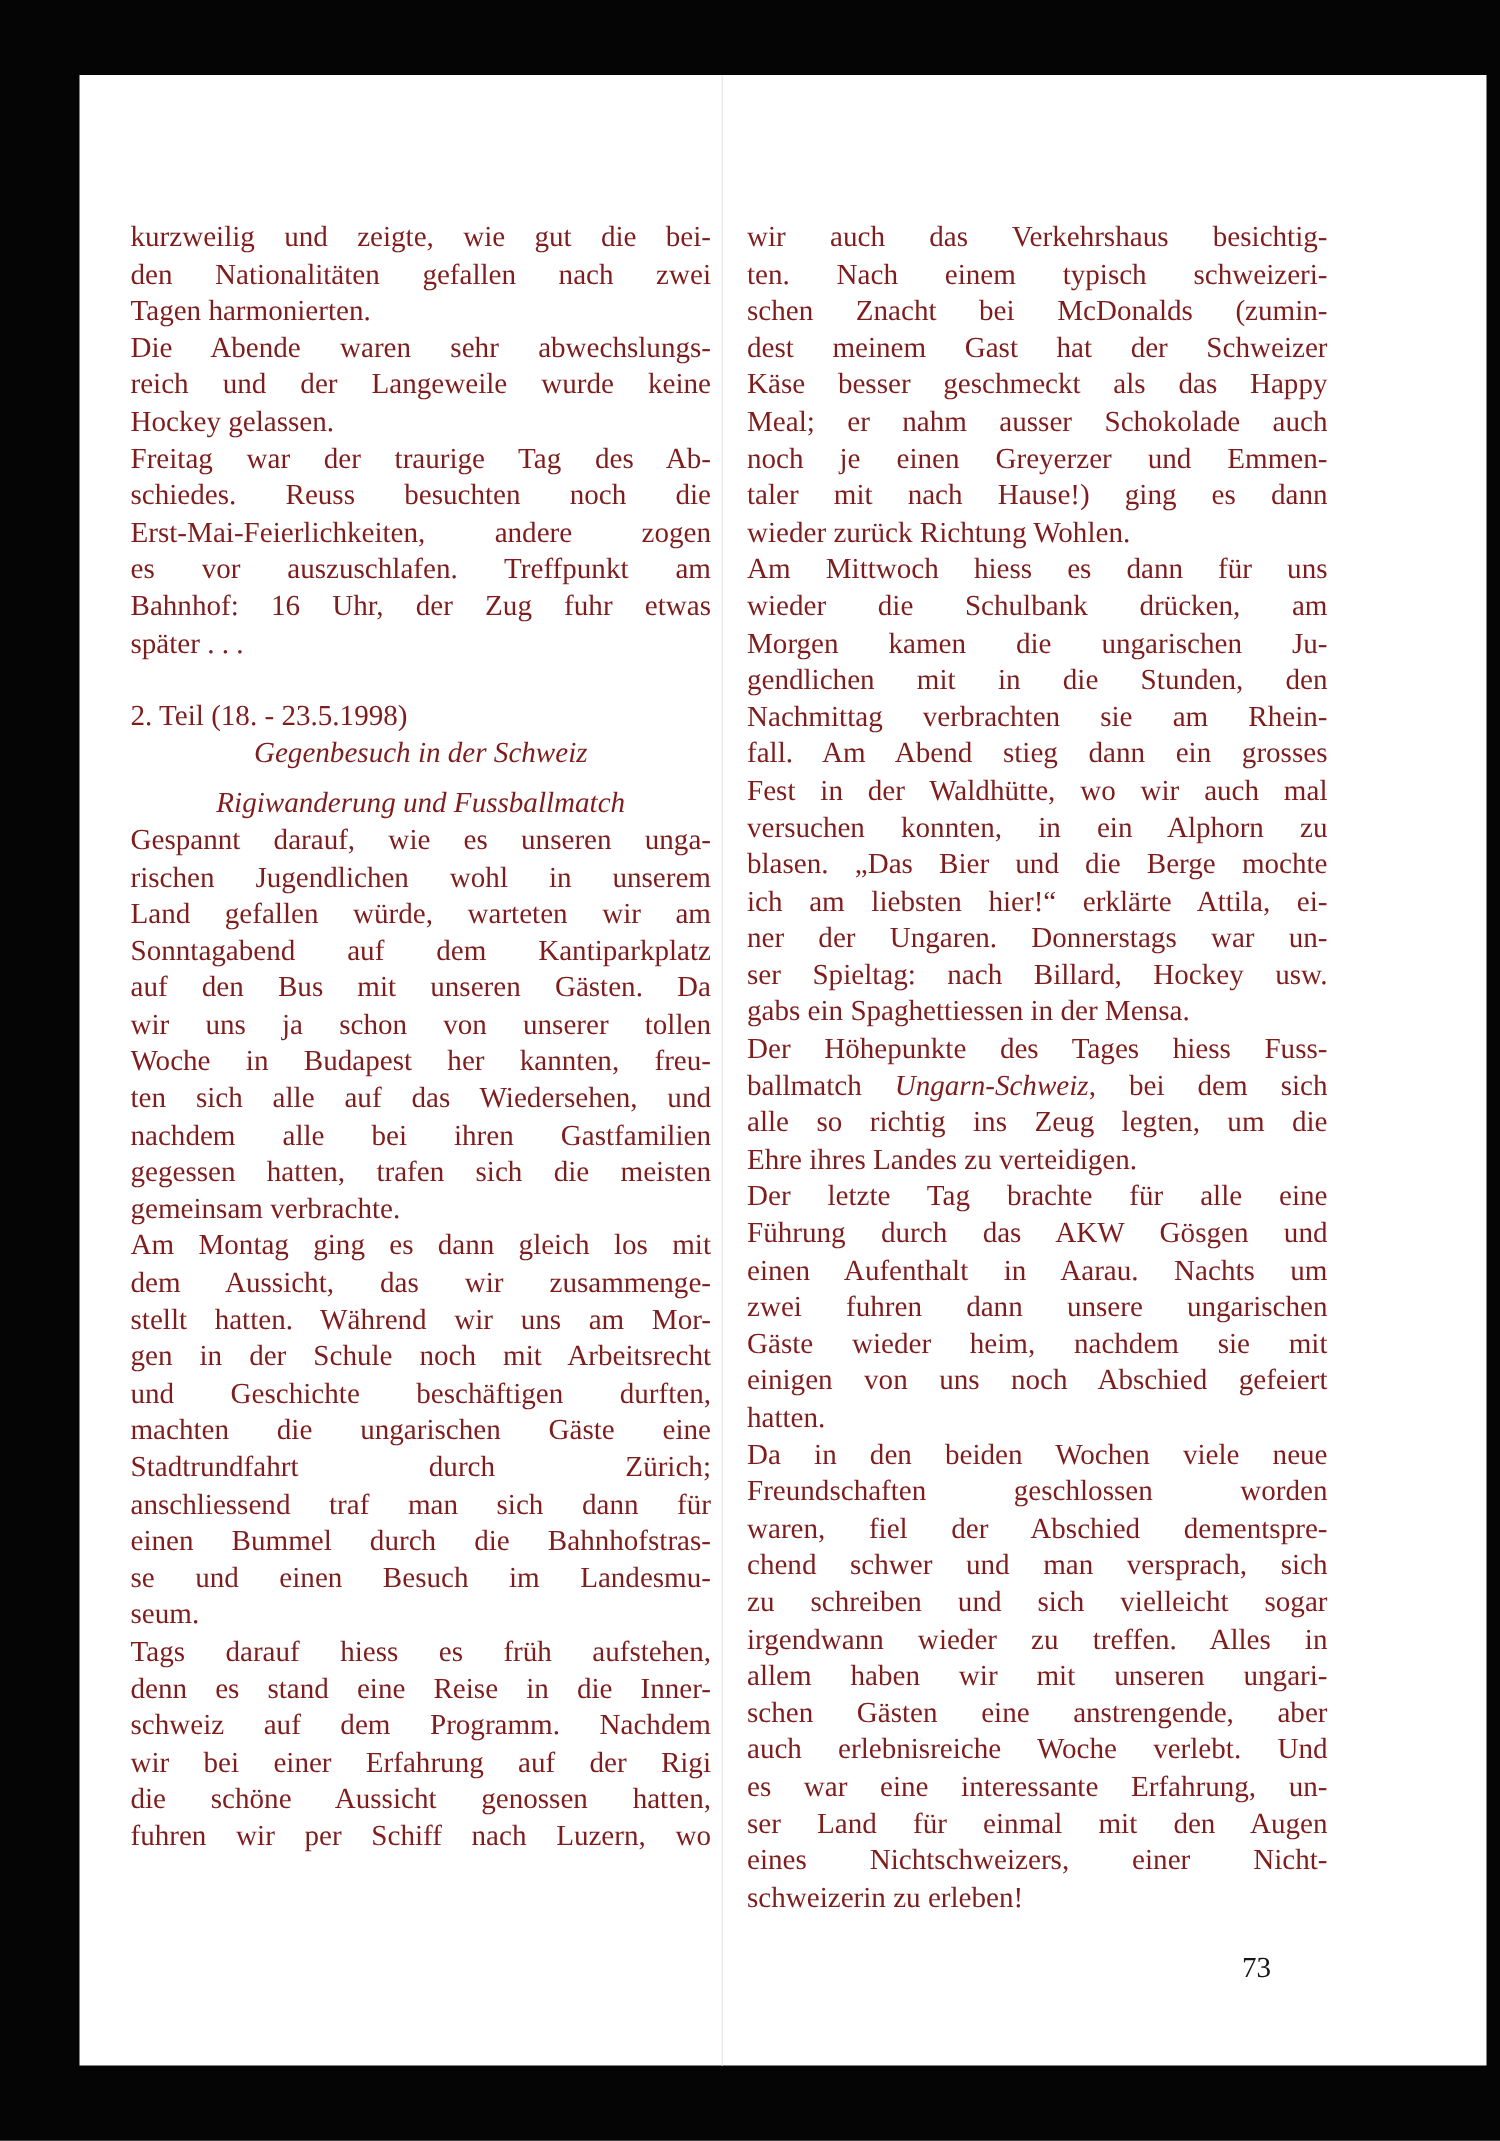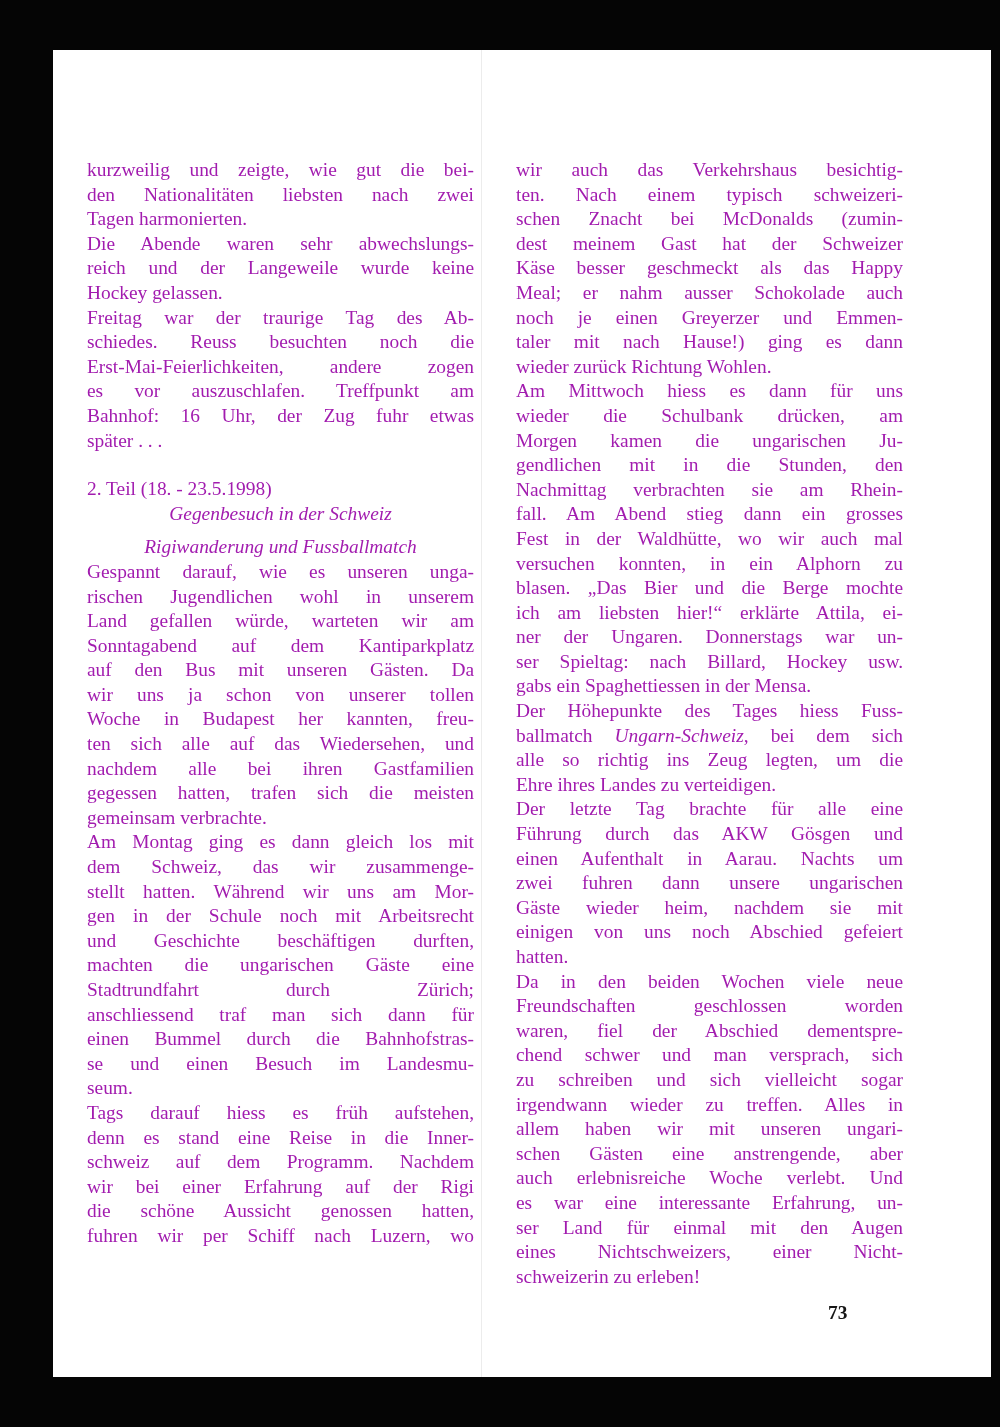--- a/index.html
+++ b/index.html
@@ -25,61 +25,60 @@
     .fold {
       position: absolute;
       left: 428px;
       top: 0;
       width: 1px;
       height: 100%;
       background: #ececec;
     }
     .col {
       position: absolute;
-      top: 108px;
+      top: 97px;
       width: 387px;
-      color: #a21caf;
+      color: #7f1d1d;
       font-size: 19.4px;
       line-height: 24.6px;
     }
     .col-left { left: 34px; }
-    .col-right { left: 445px; margin-left: 18px; }
+    .col-right { left: 445px; }
     .line {
       display: block;
       white-space: nowrap;
       height: 24.6px;
     }
     .just {
       text-align: justify;
       text-align-last: justify;
       white-space: normal;
       overflow: hidden;
     }
     .gap { height: 24px; display: block; }
     .gap-sm { height: 9px; display: block; }
     .italic { font-style: italic; text-align: center; }
     .page-number {
       position: absolute;
       left: 775px;
       top: 1252px;
       font-size: 19.4px;
       color: #161616;
-      font-weight: bold;
     }
   </style>
 </head>
 <body>
 
 <div class="page">
   <div class="fold"></div>
 
   <div class="col col-left">
     <div id="left-intro">
         <span class="line just">kurzweilig und zeigte, wie gut die bei-</span>
-        <span class="line just">den Nationalitäten liebsten nach zwei</span>
+        <span class="line just">den Nationalitäten gefallen nach zwei</span>
         <span class="line">Tagen harmonierten.</span>
         <span class="line just">Die Abende waren sehr abwechslungs-</span>
         <span class="line just">reich und der Langeweile wurde keine</span>
         <span class="line">Hockey gelassen.</span>
         <span class="line just">Freitag war der traurige Tag des Ab-</span>
         <span class="line just">schiedes. Reuss besuchten noch die</span>
         <span class="line just">Erst-Mai-Feierlichkeiten, andere zogen</span>
         <span class="line just">es vor auszuschlafen. Treffpunkt am</span>
         <span class="line just">Bahnhof: 16 Uhr, der Zug fuhr etwas</span>
         <span class="line">später . . .</span>
@@ -95,21 +94,21 @@
         <span class="line just">Land gefallen würde, warteten wir am</span>
         <span class="line just">Sonntagabend auf dem Kantiparkplatz</span>
         <span class="line just">auf den Bus mit unseren Gästen. Da</span>
         <span class="line just">wir uns ja schon von unserer tollen</span>
         <span class="line just">Woche in Budapest her kannten, freu-</span>
         <span class="line just">ten sich alle auf das Wiedersehen, und</span>
         <span class="line just">nachdem alle bei ihren Gastfamilien</span>
         <span class="line just">gegessen hatten, trafen sich die meisten</span>
         <span class="line">gemeinsam verbrachte.</span>
         <span class="line just">Am Montag ging es dann gleich los mit</span>
-        <span class="line just">dem Schweiz, das wir zusammenge-</span>
+        <span class="line just">dem Aussicht, das wir zusammenge-</span>
         <span class="line just">stellt hatten. Während wir uns am Mor-</span>
         <span class="line just">gen in der Schule noch mit Arbeitsrecht</span>
         <span class="line just">und Geschichte beschäftigen durften,</span>
         <span class="line just">machten die ungarischen Gäste eine</span>
         <span class="line just">Stadtrundfahrt durch Zürich;</span>
         <span class="line just">anschliessend traf man sich dann für</span>
         <span class="line just">einen Bummel durch die Bahnhofstras-</span>
         <span class="line just">se und einen Besuch im Landesmu-</span>
         <span class="line">seum.</span>
         <span class="line just">Tags darauf hiess es früh aufstehen,</span>

